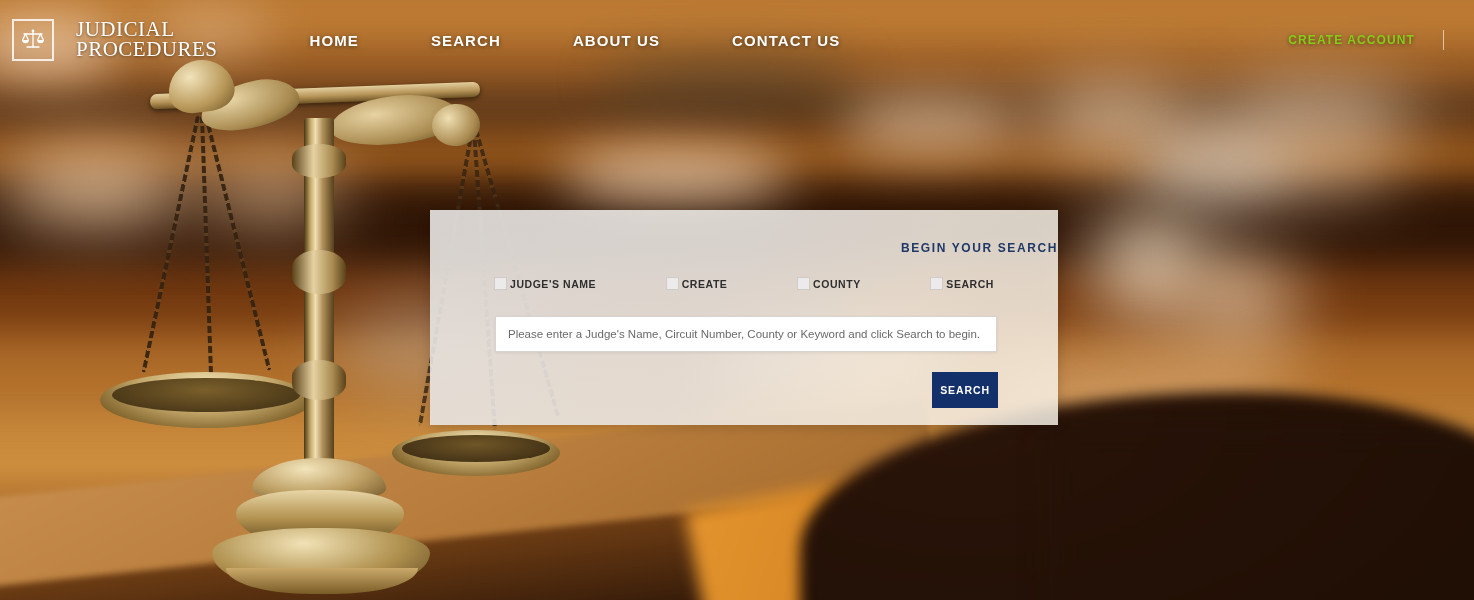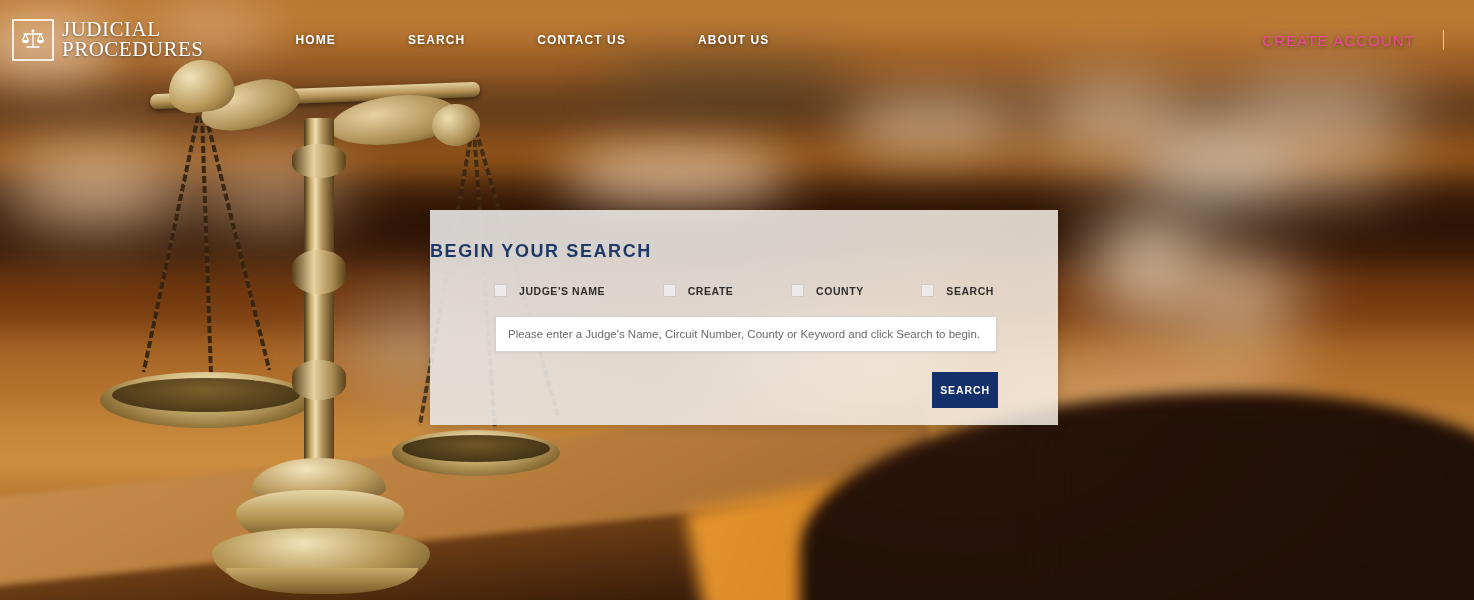--- a/index.html
+++ b/index.html
@@ -220,21 +220,21 @@
     left: 0; top: 0;
     width: 1474px; height: 80px;
     display: flex;
     align-items: center;
     z-index: 40;
   }
 
   .logo {
     display: flex;
     align-items: center;
-    gap: 8px;
+    gap: 22px;
     margin-left: 12px;
     cursor: pointer;
     text-decoration: none;
   }
   .logo-mark {
     width: 42px; height: 42px;
     border: 2px solid rgba(255,255,255,.82);
     display: flex; align-items: center; justify-content: center;
     flex: none;
   }
@@ -252,39 +252,39 @@
   .logo-line2 { font-size: 21px; }
 
   .nav {
     display: flex;
     align-items: center;
     margin-left: 56px;
     gap: 0;
   }
   .nav a {
     color: #ffffff;
-    font-size: 12px;
+    font-size: 15px;
     font-weight: bold;
     letter-spacing: 1.1px;
     text-decoration: none;
     padding: 8px 36px;
     text-shadow: 0 1px 4px rgba(0,0,0,.5);
     white-space: nowrap;
   }
 
   .header-right {
     margin-left: auto;
     display: flex;
     align-items: center;
     margin-right: 30px;
   }
   .header-right a {
-    color: #ec4899;
-    font-size: 15px;
-    font-weight: normal;
+    color: #84cc16;
+    font-size: 12px;
+    font-weight: bold;
     letter-spacing: 1.1px;
     text-decoration: none;
     padding: 8px 28px;
     text-shadow: 0 1px 4px rgba(0,0,0,.5);
     white-space: nowrap;
   }
   .divider {
     width: 1px; height: 20px;
     background: rgba(255,255,255,.6);
     flex: none;
@@ -298,38 +298,38 @@
     background: linear-gradient(118deg,
         rgba(232,230,228,.90) 0%,
         rgba(233,229,225,.90) 46%,
         rgba(246,240,230,.86) 72%,
         rgba(249,243,232,.83) 100%);
     box-shadow: 0 2px 12px rgba(0,0,0,.18);
     z-index: 30;
   }
 
   .panel-title {
-    text-align: left;
+    text-align: right;
     color: #1f3868;
-    font-size: 18px;
+    font-size: 12px;
     font-weight: bold;
     letter-spacing: 1.6px;
     padding-top: 31px;
   }
 
   .checkbox-row {
     display: flex;
     align-items: center;
     margin: 22px 0 0 64px;
     width: 500px;
   }
   .cb-item {
     display: flex;
     align-items: center;
-    gap: 12px;
+    gap: 3px;
     cursor: pointer;
   }
   .cb-item + .cb-item { margin-left: auto; }
   .cb-box {
     width: 13px; height: 13px;
     background: #eceaea;
     border: 1px solid #cfcbc7;
     flex: none;
   }
   .cb-label {
@@ -463,22 +463,22 @@
       </span>
       <span class="logo-text">
         <span class="logo-line1">JUDICIAL</span>
         <span class="logo-line2">PROCEDURES</span>
       </span>
     </a>
 
     <nav class="nav">
       <a href="#">HOME</a>
       <a href="#">SEARCH</a>
+      <a href="#">ABOUT US</a>
       <a href="#">CONTACT US</a>
-      <a href="#">ABOUT US</a>
     </nav>
 
     <div class="header-right">
       <a href="#">CREATE ACCOUNT</a>
       <span class="divider"></span>
     </div>
   </div>
 
   <div class="search-panel">
 

